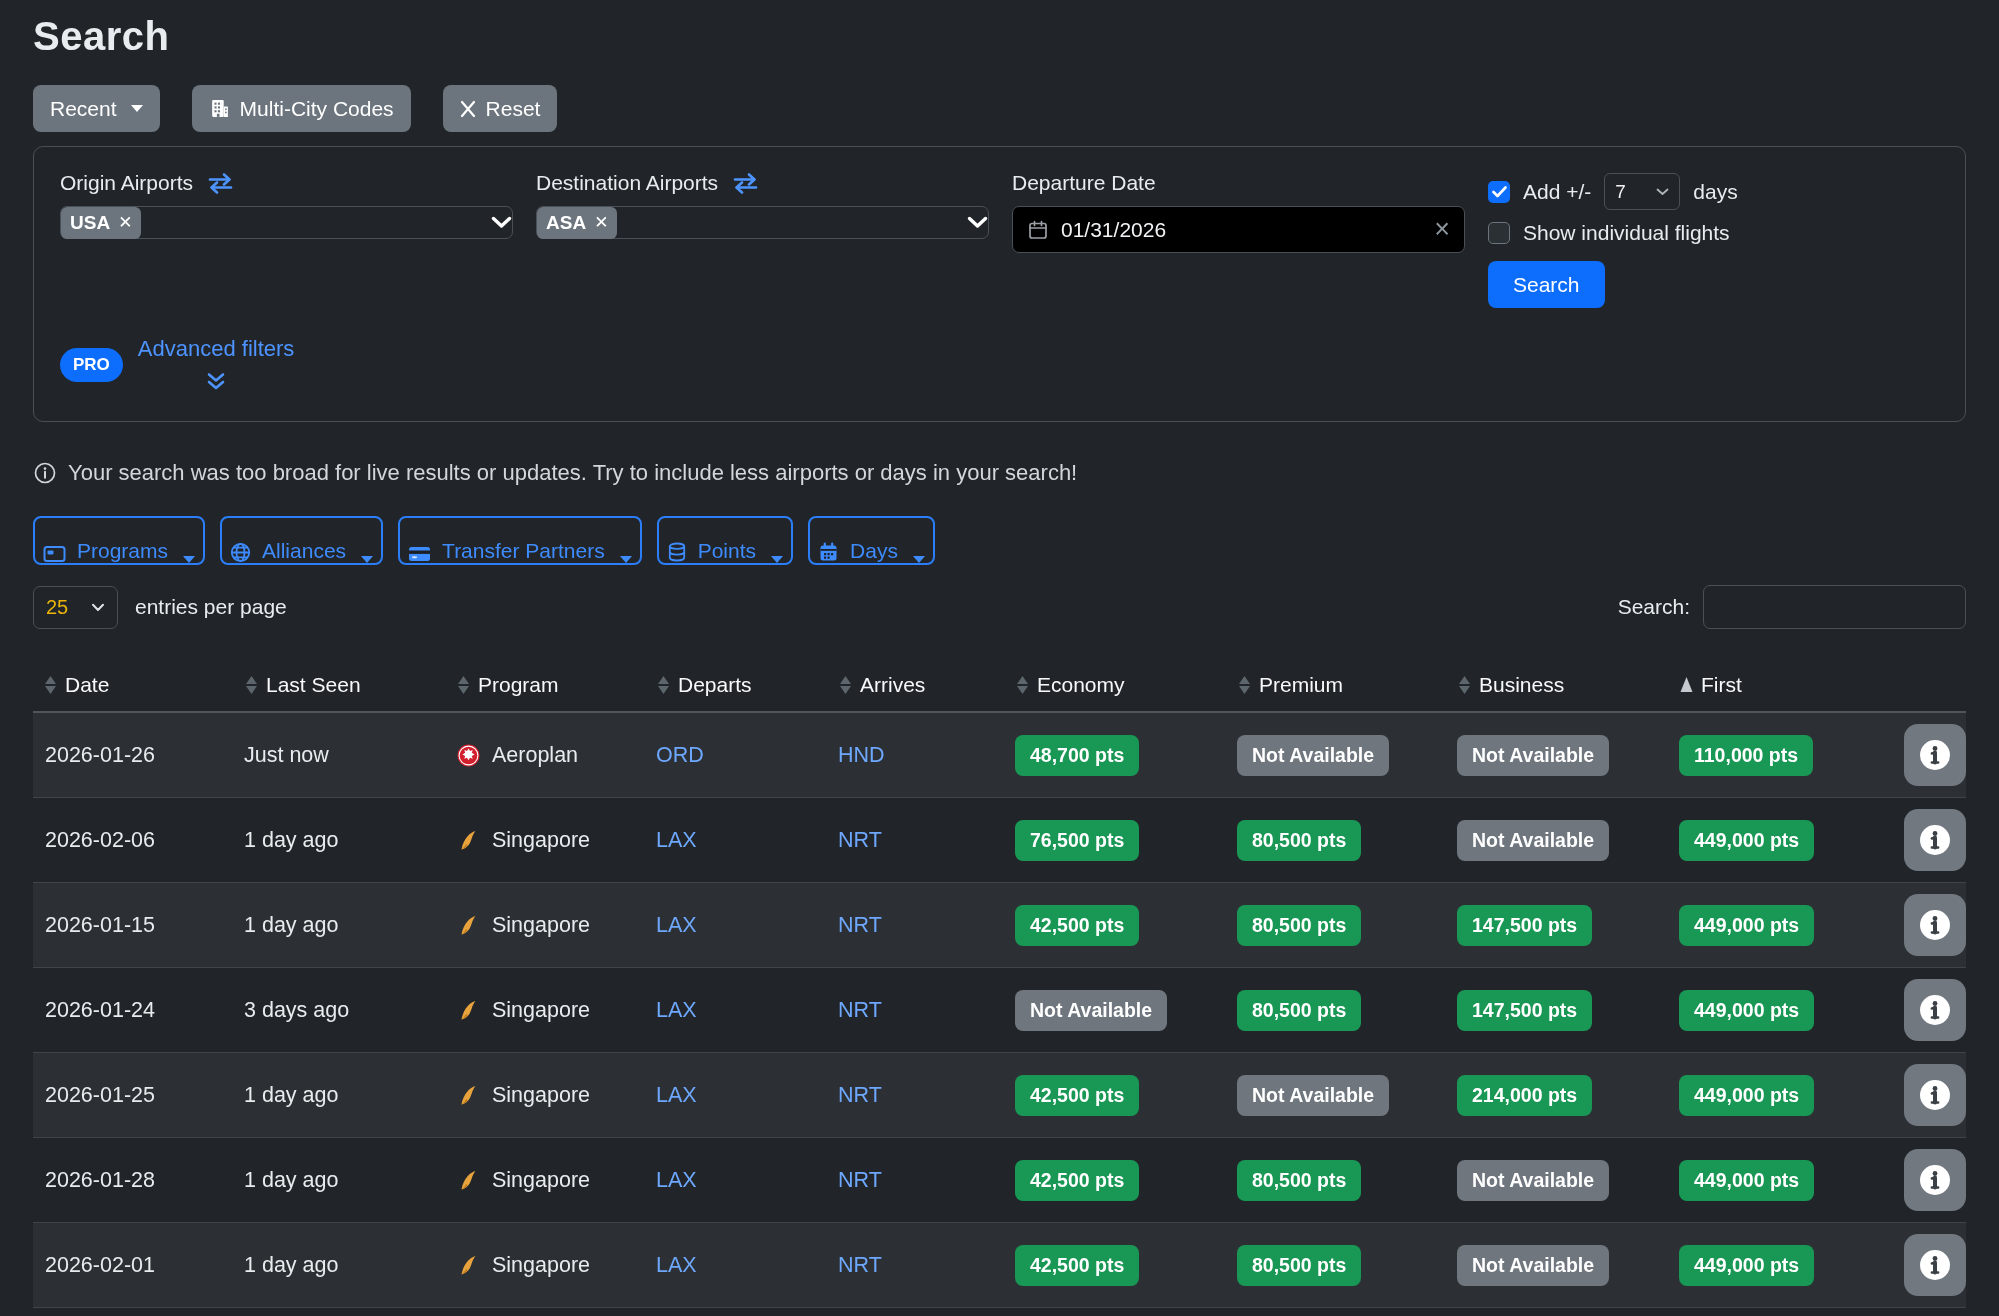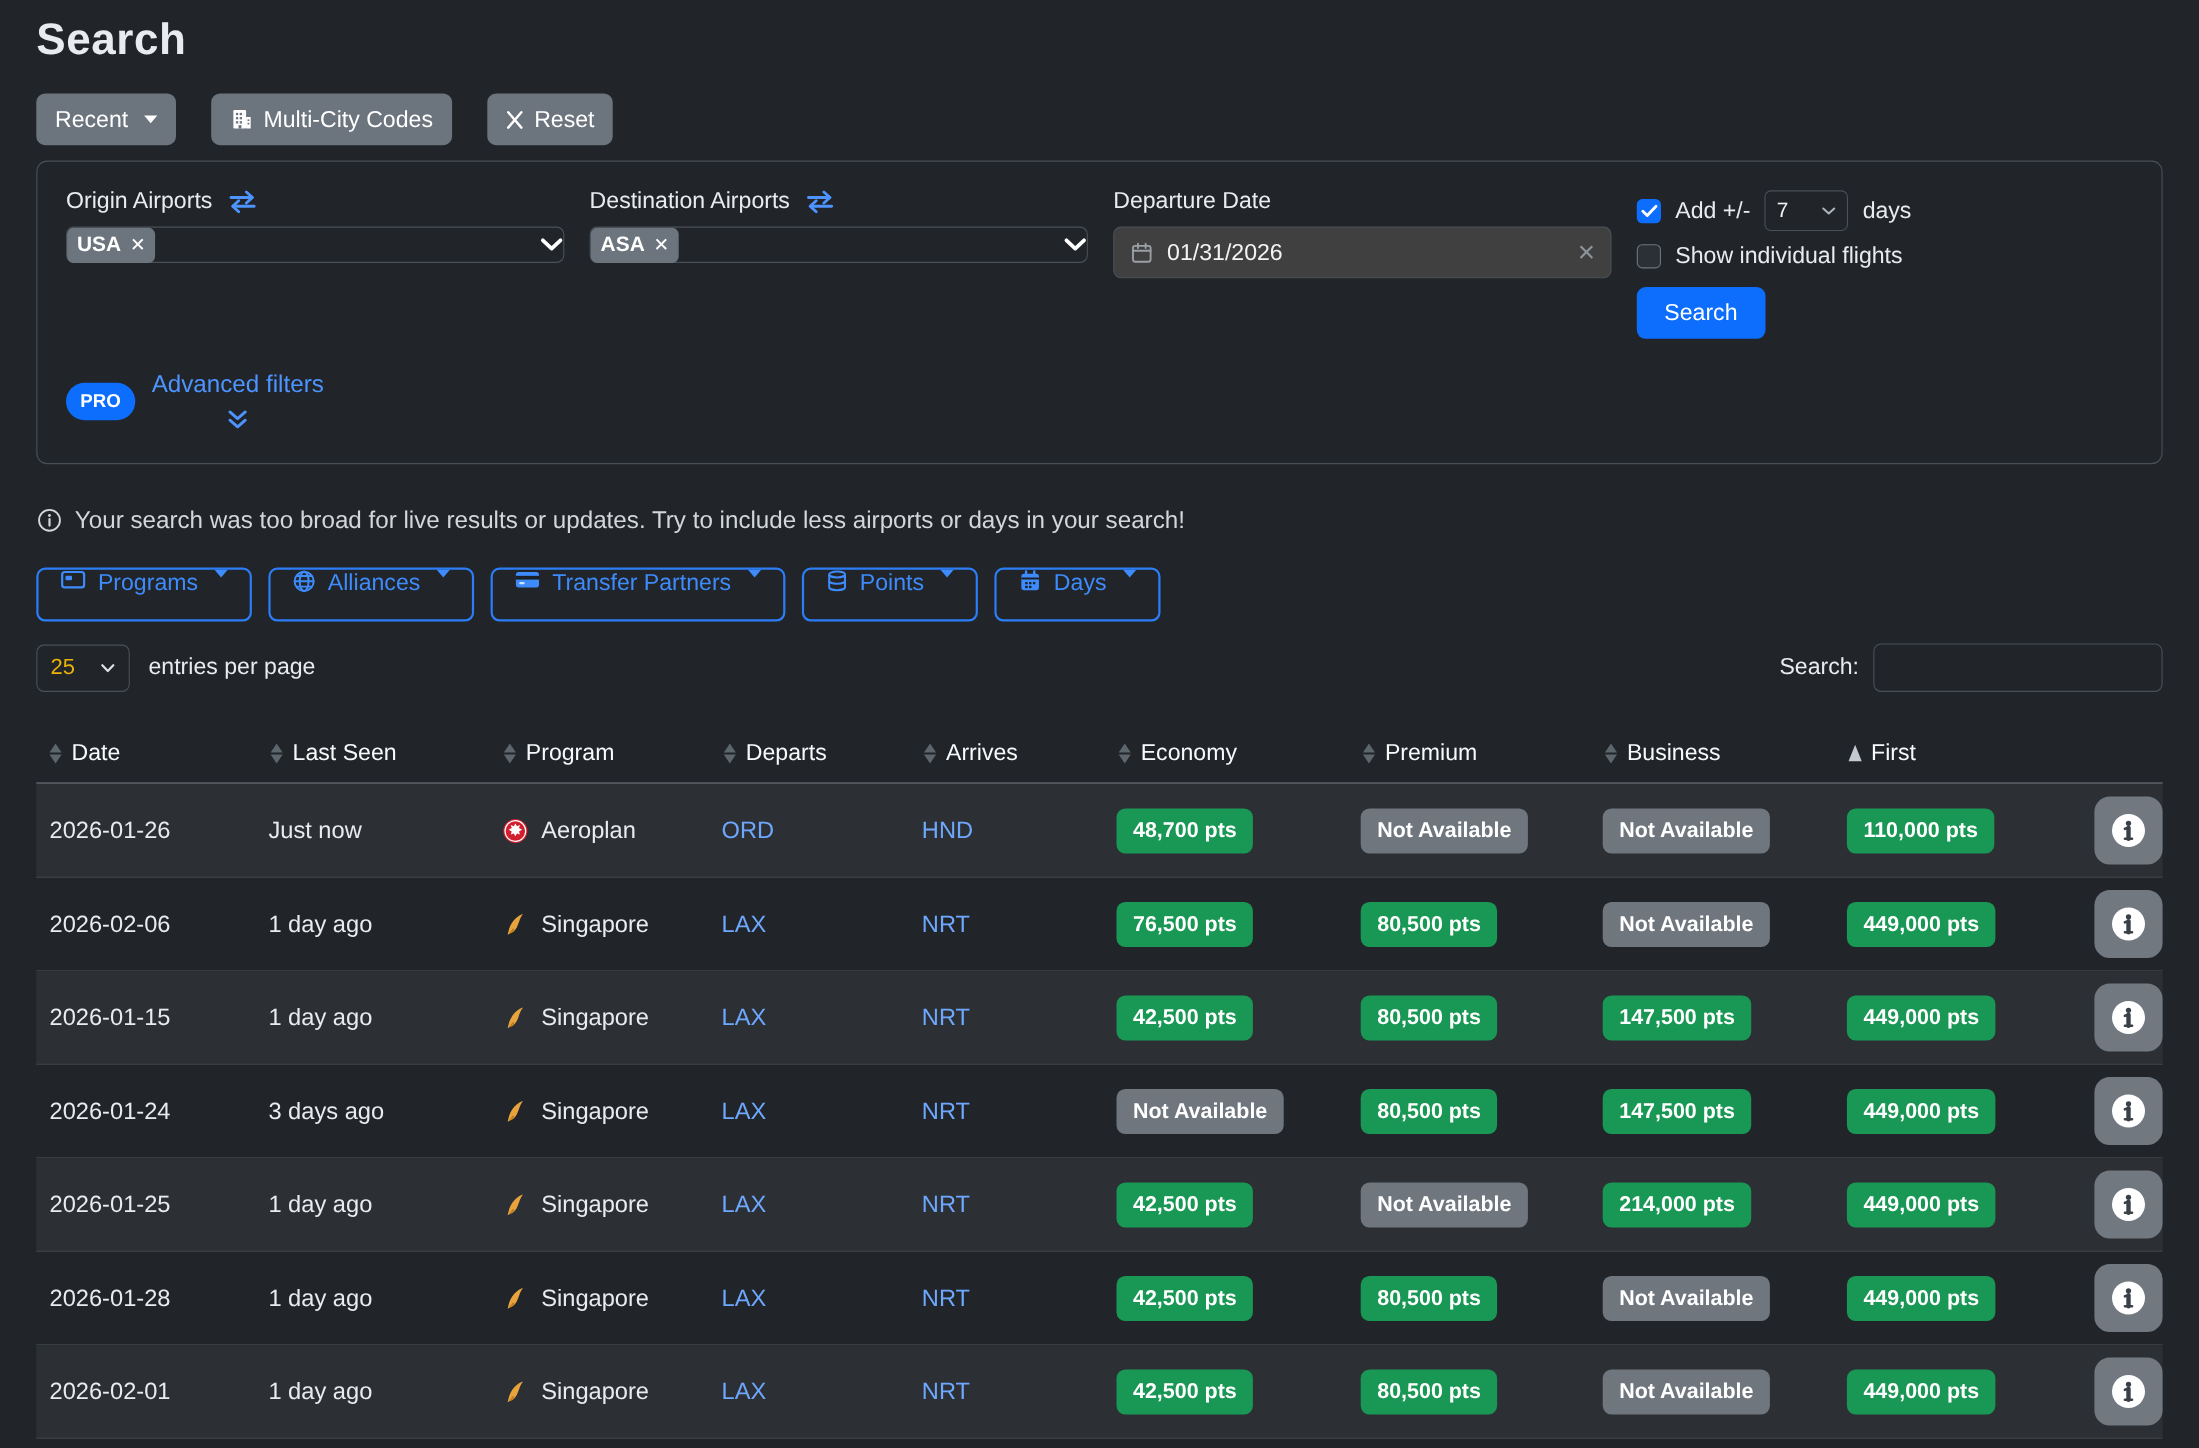--- a/index.html
+++ b/index.html
@@ -28,21 +28,21 @@
   .form-field { width: 453px; }
   .label-row { display: flex; align-items: center; gap: 14px; font-size: 21px; color: #e9ecef; margin-bottom: 11px; }
   .select-box {
     height: 33px; border: 1px solid #495057; border-radius: 7px; background: #212529;
     display: flex; align-items: center; justify-content: space-between; padding: 0 0; cursor: pointer;
   }
   .tag { background: #6c757d; color: #fff; border-radius: 6px; padding: 5px 9px; font-size: 19px; font-weight: 700;
     display: inline-flex; align-items: center; gap: 8px; }
   .tag-x { font-weight: 700; font-size: 17px; cursor: pointer; line-height: 1; }
   .date-box {
-    height: 47px; border: 1px solid #495057; border-radius: 7px; background: #404040;
+    height: 47px; border: 1px solid #495057; border-radius: 7px; background: #000000;
     display: flex; align-items: center; padding: 0 14px; gap: 12px; cursor: text;
   }
   .date-value { font-size: 21px; color: #f1f3f5; flex: 1; }
   .date-clear { color: #8d959d; font-size: 27px; line-height: 1; cursor: pointer; }
 
   .opts-field { flex: 1; padding-top: 2px; }
   .check-row { display: flex; align-items: center; gap: 13px; font-size: 21px; color: #e9ecef; margin-bottom: 11px; }
   .checkbox-unchecked { width: 22px; height: 22px; border: 1px solid #6c757d; border-radius: 5px; background: #2b3035; cursor: pointer; flex: none; }
   .checkbox-checked { width: 22px; height: 22px; border-radius: 5px; background: #0d6efd; cursor: pointer; flex: none;
     display: flex; align-items: center; justify-content: center; }
@@ -54,21 +54,21 @@
   .pro-row { display: flex; align-items: center; gap: 15px; margin-top: 28px; }
   .pro-badge { background: #0d6efd; color: #fff; border-radius: 50px; font-size: 17px; font-weight: 700; padding: 7px 13px; }
   .adv-link { color: #4d94ff; font-size: 22px; display: inline-flex; align-items: center; gap: 9px; text-decoration: none; cursor: pointer; flex-direction: column; }
 
   
   .alert-row { display: flex; align-items: center; gap: 11px; font-size: 22px; color: #d3d7db; margin-bottom: 30px; }
 
   
   .filter-row { display: flex; gap: 15px; margin-bottom: 20px; }
   .btn-outline { background: transparent; border: 2px solid #2b7ef8; color: #3e8bfd; border-radius: 8px; height: 49px;
-    padding: 0 20px; display: inline-flex; align-items: flex-start; gap: 11px; font-size: 21px; }
+    padding: 0 8px; display: inline-flex; align-items: flex-end; gap: 11px; font-size: 21px; }
   .btn-outline .caret { border-top-color: #3e8bfd; }
 
   
   .entries-row { display: flex; align-items: center; margin-bottom: 30px; }
   .per-page-select { width: 85px; height: 43px; border: 1px solid #495057; border-radius: 7px; color: #eab308;
     display: flex; align-items: center; justify-content: space-between; padding: 0 12px; font-size: 20px; cursor: pointer; margin-right: 17px; }
   .entries-label { font-size: 21px; color: #e9ecef; }
   .search-group { margin-left: auto; display: flex; align-items: center; gap: 13px; font-size: 21px; color: #e9ecef; }
   .table-search-input { width: 263px; height: 44px; background: transparent; border: 1px solid #495057; border-radius: 7px;
     color: #f1f3f5; font-size: 20px; padding: 0 12px; font-family: inherit; }

